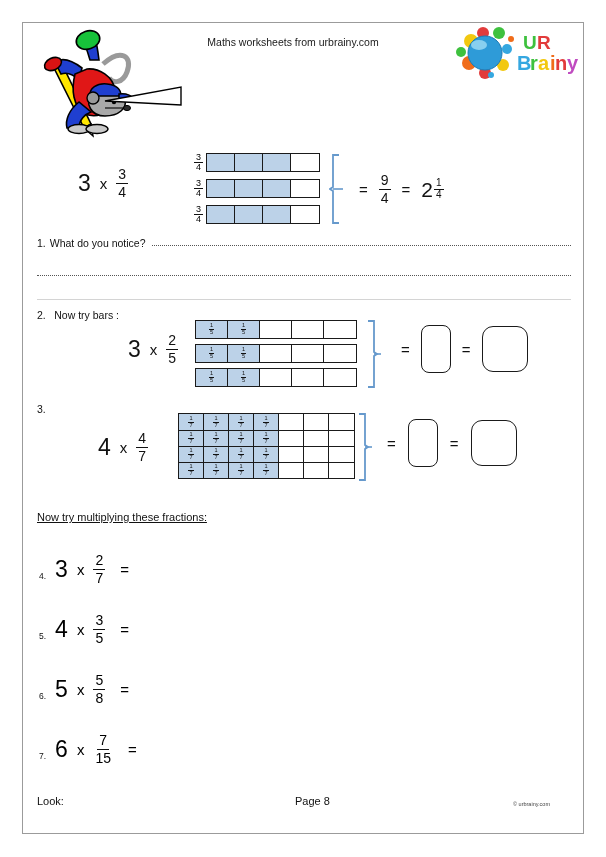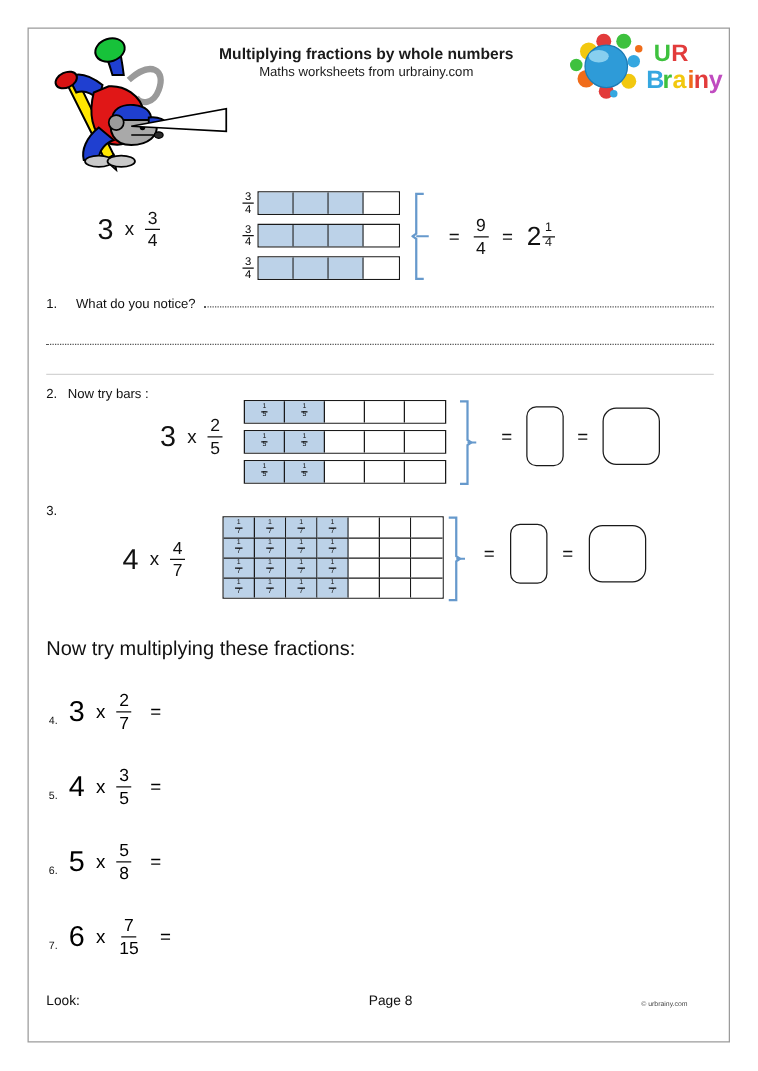--- a/index.html
+++ b/index.html
@@ -153,21 +153,21 @@
   .ansbox {
     border: 1.7px solid #1a1a1a;
     background: #fff;
   }
   .ansbox.tall { width: 30px; height: 48px; border-radius: 8px; }
   .ansbox.wide { width: 46px; height: 46px; border-radius: 11px; }
 
   
   .qnum { font-size: 10.5px; color: #111; }
   .qnum-sm { font-size: 8.5px; color: #111; }
-  .body-text { font-size: 16px; color: #111; }
+  .body-text { font-size: 11px; color: #111; text-decoration: underline; }
   .dots {
     border-bottom: 1.3px dotted #555;
     height: 1px;
   }
   .footer-txt { font-size: 11px; color: #111; }
   .copy { font-size: 5.5px; color: #444; }
 </style>
 </head>
 <body>
 
@@ -204,21 +204,20 @@
 
           <ellipse cx="58" cy="70" rx="6" ry="6" fill="#9a9a9a" stroke="#000" stroke-width="1.4"></ellipse>
 
           <circle cx="79" cy="74" r="2.2" fill="#000"></circle>
           <ellipse cx="92" cy="80" rx="3.5" ry="2.6" fill="#2b2b2b" stroke="#000" stroke-width="1"></ellipse>
           <path d="M70,80 L88,80" stroke="#000" stroke-width="1.1" fill="none"></path>
         </svg>
       </div>
 
       <div class="title-block">
-        <div class="title">Multiplying fractions by whole numbers</div>
         <div class="subtitle">Maths worksheets from urbrainy.com</div>
       </div>
 
       <div class="logo">
         <svg viewBox="0 0 128 56" width="128" height="56">
 
           <circle cx="18" cy="16" r="7" fill="#f2c80f"></circle>
           <circle cx="16" cy="38" r="7" fill="#f06c1a"></circle>
           <circle cx="30" cy="8" r="6" fill="#e23b3b"></circle>
           <circle cx="46" cy="8" r="6" fill="#3ec13e"></circle>
@@ -332,21 +331,21 @@
             <span class="num">1</span>
             <span class="den">4</span>
           </span>
         </span>
       </div>
     </div>
 
     <div class="row" style="left:0; top:210px; width:562px; height:70px;">
       <div style="position:absolute; left:14px; top:4px; display:flex; align-items:flex-end; width:534px;">
         <span class="qnum">1.</span>
-        <span class="qnum" style="margin-left:15px">What do you notice?</span>
+        <span class="qnum" style="margin-left:4px">What do you notice?</span>
         <span class="dots" style="flex:1; margin-left:6px; margin-bottom:3px;"></span>
       </div>
       <div class="dots" style="position:absolute; left:14px; top:42px; width:534px;"></div>
       <div style="position:absolute; left:14px; top:66px; width:534px; border-bottom:1px solid #d4d4d4;"></div>
     </div>
 
     <div class="row" style="left:0; top:282px; width:562px; height:96px;">
 
       <div style="position:absolute; left:14px; top:0px;">
         <span class="qnum">2.</span>

